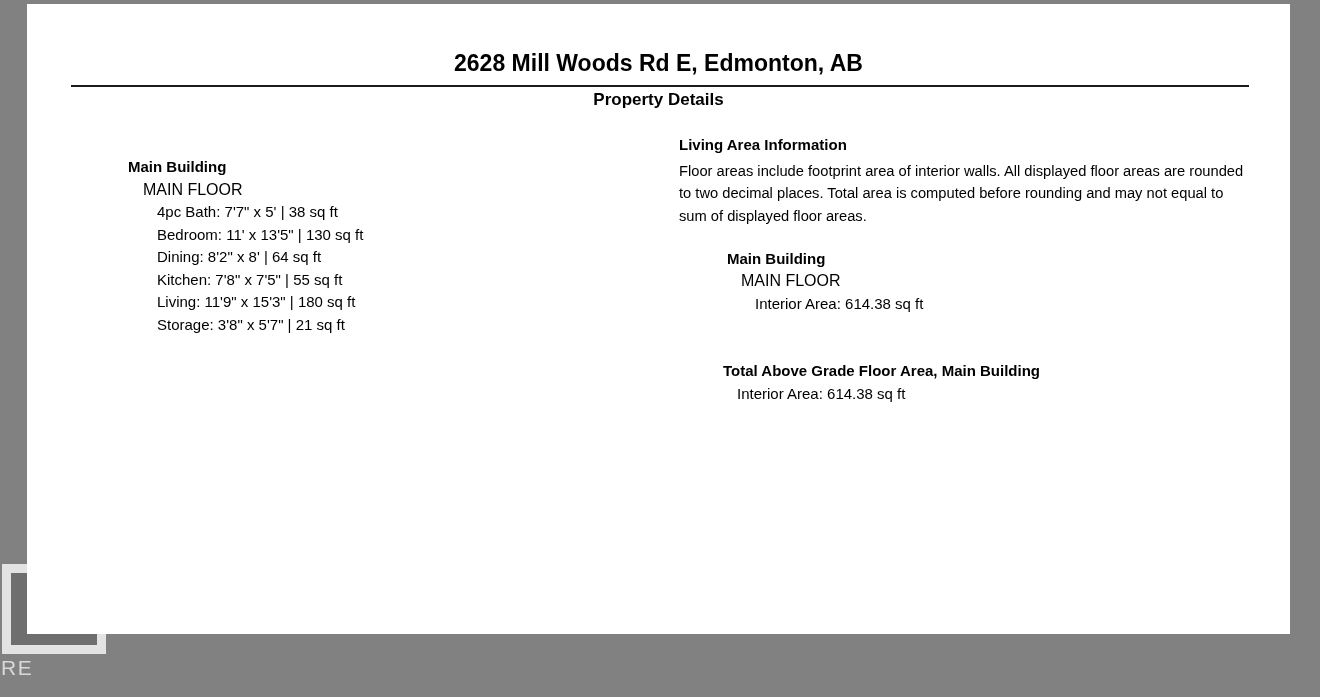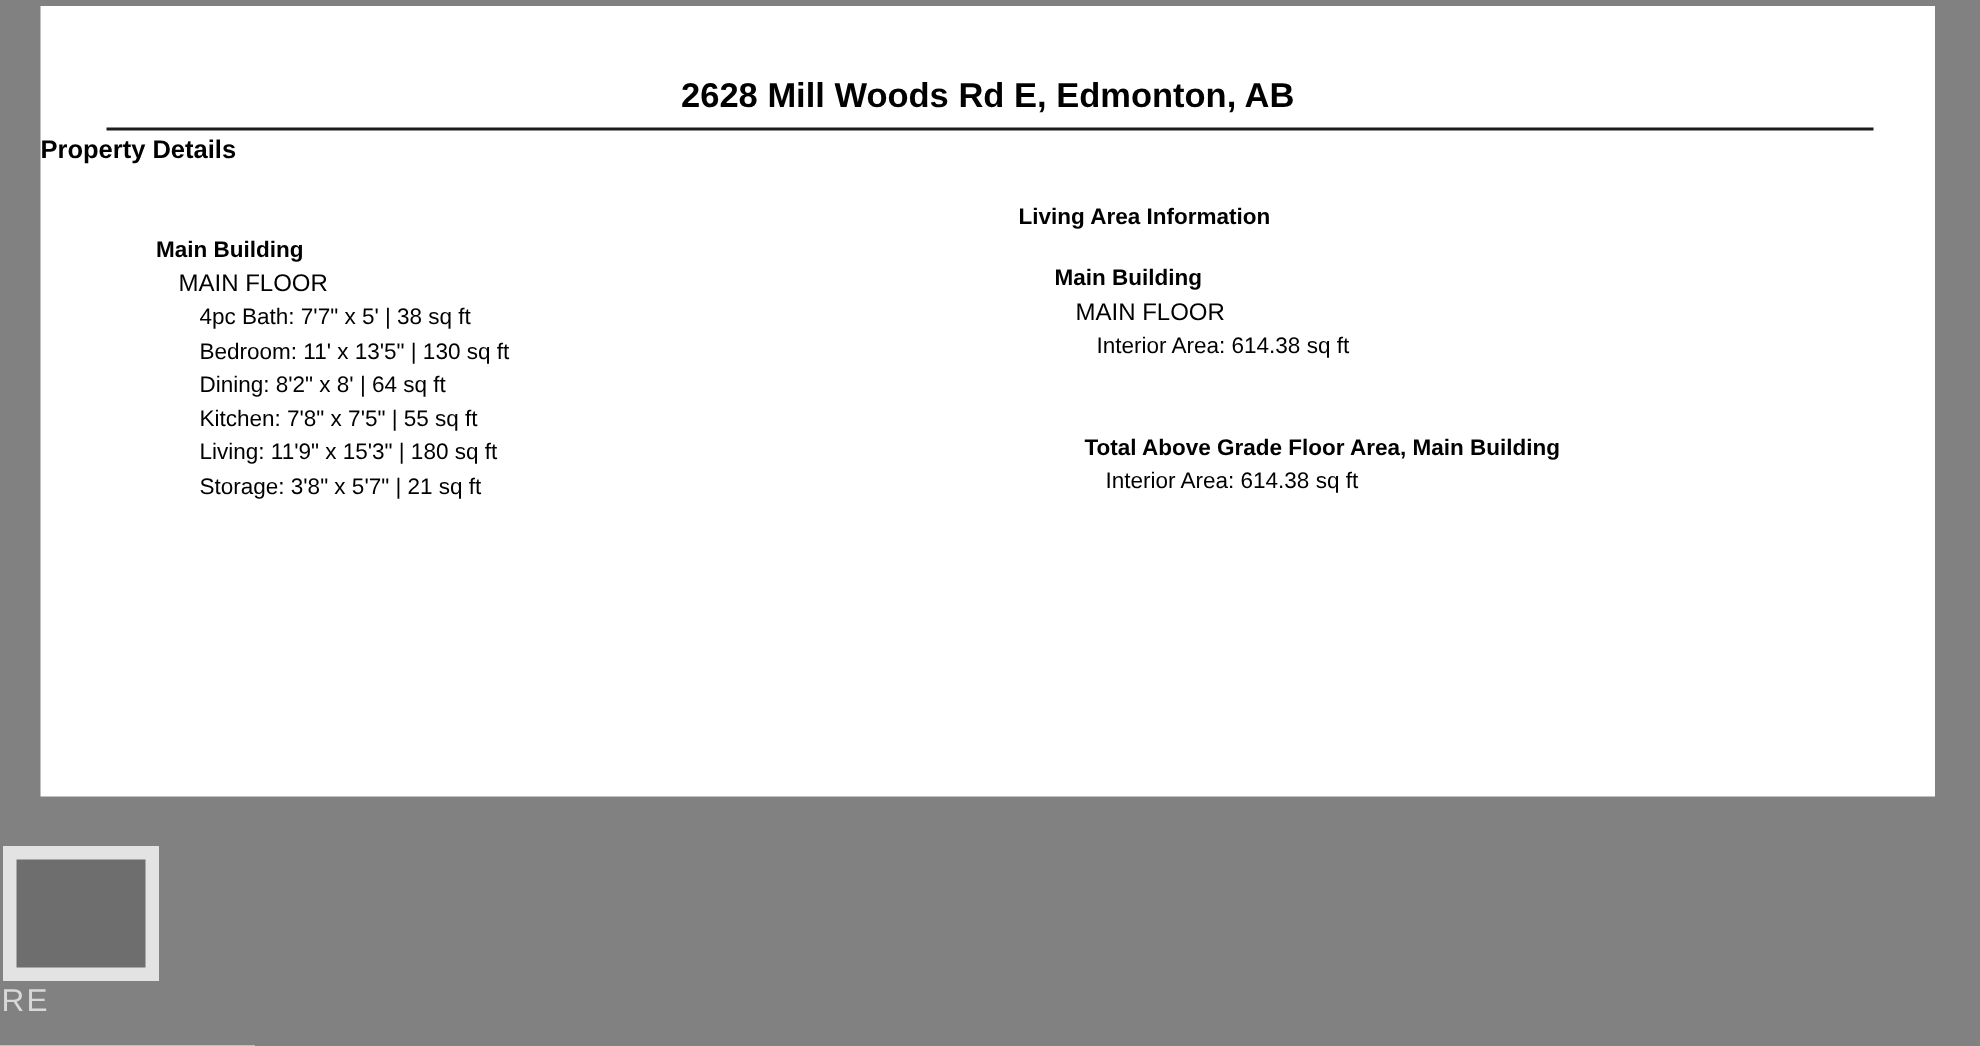--- a/index.html
+++ b/index.html
@@ -39,21 +39,21 @@
     white-space: nowrap;
     text-align: center;
   }
 
   
   .page {
     position: absolute;
     left: 27px;
     top: 4px;
     width: 1263px;
-    height: 527px;
+    height: 630px;
     background: #ffffff;
     z-index: 2;
   }
 
   .doc-title {
     margin-top: 45px;
     font-size: 23px;
     font-weight: bold;
     line-height: 28px;
     text-align: center;
@@ -61,21 +61,21 @@
   .title-rule {
     border: none;
     border-top: 2px solid #1c1c1c;
     margin: 8px 41px 0 44px;
   }
   .doc-subtitle {
     margin-top: 2px;
     font-size: 17px;
     font-weight: bold;
     line-height: 22px;
-    text-align: left;
+    text-align: center;
   }
 
   .columns {
     display: flex;
     margin-top: 24px;
   }
   .col-left {
     margin-left: 53px;
     width: 599px;
   }
@@ -89,21 +89,21 @@
     line-height: 19px;
     margin: 0 0 6px 0;
   }
   .section-desc {
     font-size: 14.7px;
     line-height: 22.3px;
   }
 
   .building-block {
     margin-top: 21px;
-    margin-left: 24px;
+    margin-left: 48px;
   }
   .building-name {
     font-size: 15px;
     font-weight: bold;
     line-height: 22.5px;
   }
   .floor-name {
     font-size: 16px;
     line-height: 22.5px;
     margin-left: 15px;
@@ -163,20 +163,21 @@
         <div class="room-line">Bedroom: 11' x 13'5" | 130 sq ft</div>
         <div class="room-line">Dining: 8'2" x 8' | 64 sq ft</div>
         <div class="room-line">Kitchen: 7'8" x 7'5" | 55 sq ft</div>
         <div class="room-line">Living: 11'9" x 15'3" | 180 sq ft</div>
         <div class="room-line">Storage: 3'8" x 5'7" | 21 sq ft</div>
       </div>
     </div>
 
     <div class="col-right">
       <div class="section-heading">Living Area Information</div>
+      <div class="section-desc">Floor areas include footprint area of interior walls. All displayed floor areas are rounded to two decimal places. Total area is computed before rounding and may not equal to sum of displayed floor areas.</div>
 
       <div class="building-block">
         <div class="building-name">Main Building</div>
         <div class="floor-name-r">MAIN FLOOR</div>
         <div class="interior-line">Interior Area: 614.38 sq ft</div>
       </div>
 
       <div class="total-block">
         <div class="total-heading">Total Above Grade Floor Area, Main Building</div>
         <div class="total-interior">Interior Area: 614.38 sq ft</div>

